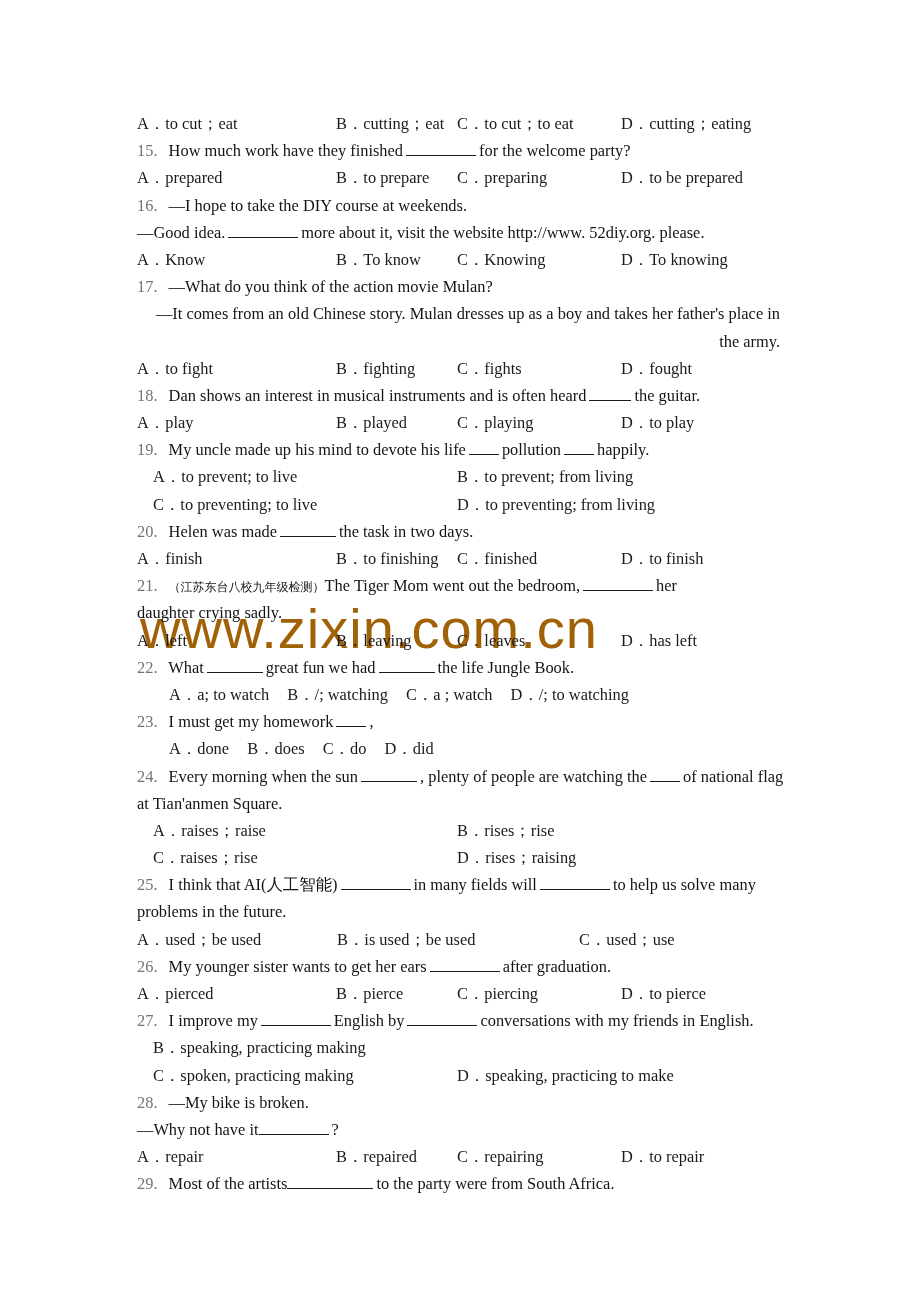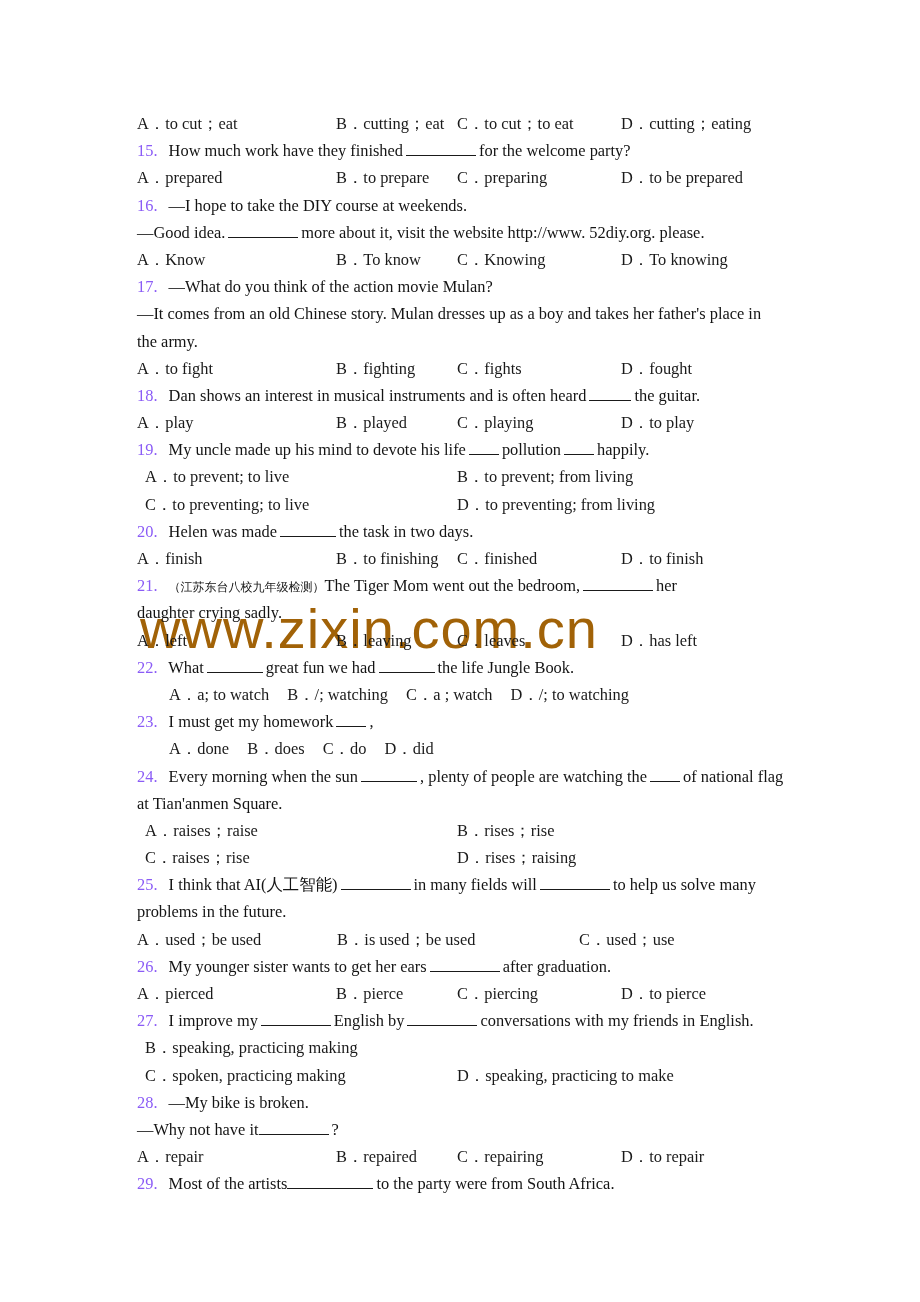--- a/index.html
+++ b/index.html
@@ -48,24 +48,25 @@
   .line {
     position: relative;
     font-size: 16.4px;
     line-height: 27.2px;
     height: 27.2px;
     white-space: nowrap;
     color: #141414;
   }
   .line.wrap {
     white-space: normal;
+    text-align: right;
   }
 
   .qnum {
-    color: #8b5cf6;
+    color: #737373;
     font-size: 16.4px;
   }
   .qnum-sp { display: inline-block; width: 7px; }
 
   
   .opts {
     position: relative;
     height: 27.2px;
     font-size: 16.4px;
     line-height: 27.2px;
@@ -73,21 +74,21 @@
   .opts > .op {
     position: absolute;
     top: 0;
     white-space: nowrap;
   }
   .opts.cols4 > .op:nth-child(1) { left: 0px; }
   .opts.cols4 > .op:nth-child(2) { left: 163px; margin-left: 36px; }
   .opts.cols4 > .op:nth-child(3) { left: 320px; }
   .opts.cols4 > .op:nth-child(4) { left: 484px; }
 
-  .opts.cols2 > .op:nth-child(1) { left: 8px; }
+  .opts.cols2 > .op:nth-child(1) { left: 16px; }
   .opts.cols2 > .op:nth-child(2) { left: 320px; }
 
   
   .opts.cols3 > .op:nth-child(1) { left: 0px; }
   .opts.cols3 > .op:nth-child(2) { left: 200px; }
   .opts.cols3 > .op:nth-child(3) { left: 442px; }
 
   .opts.inlinerow { white-space: nowrap; }
   .opts.inlinerow > .op { position: static; display: inline; margin-left: 32px; }
   .opts.inlinerow > .op + .op { margin-left: 14px; }

